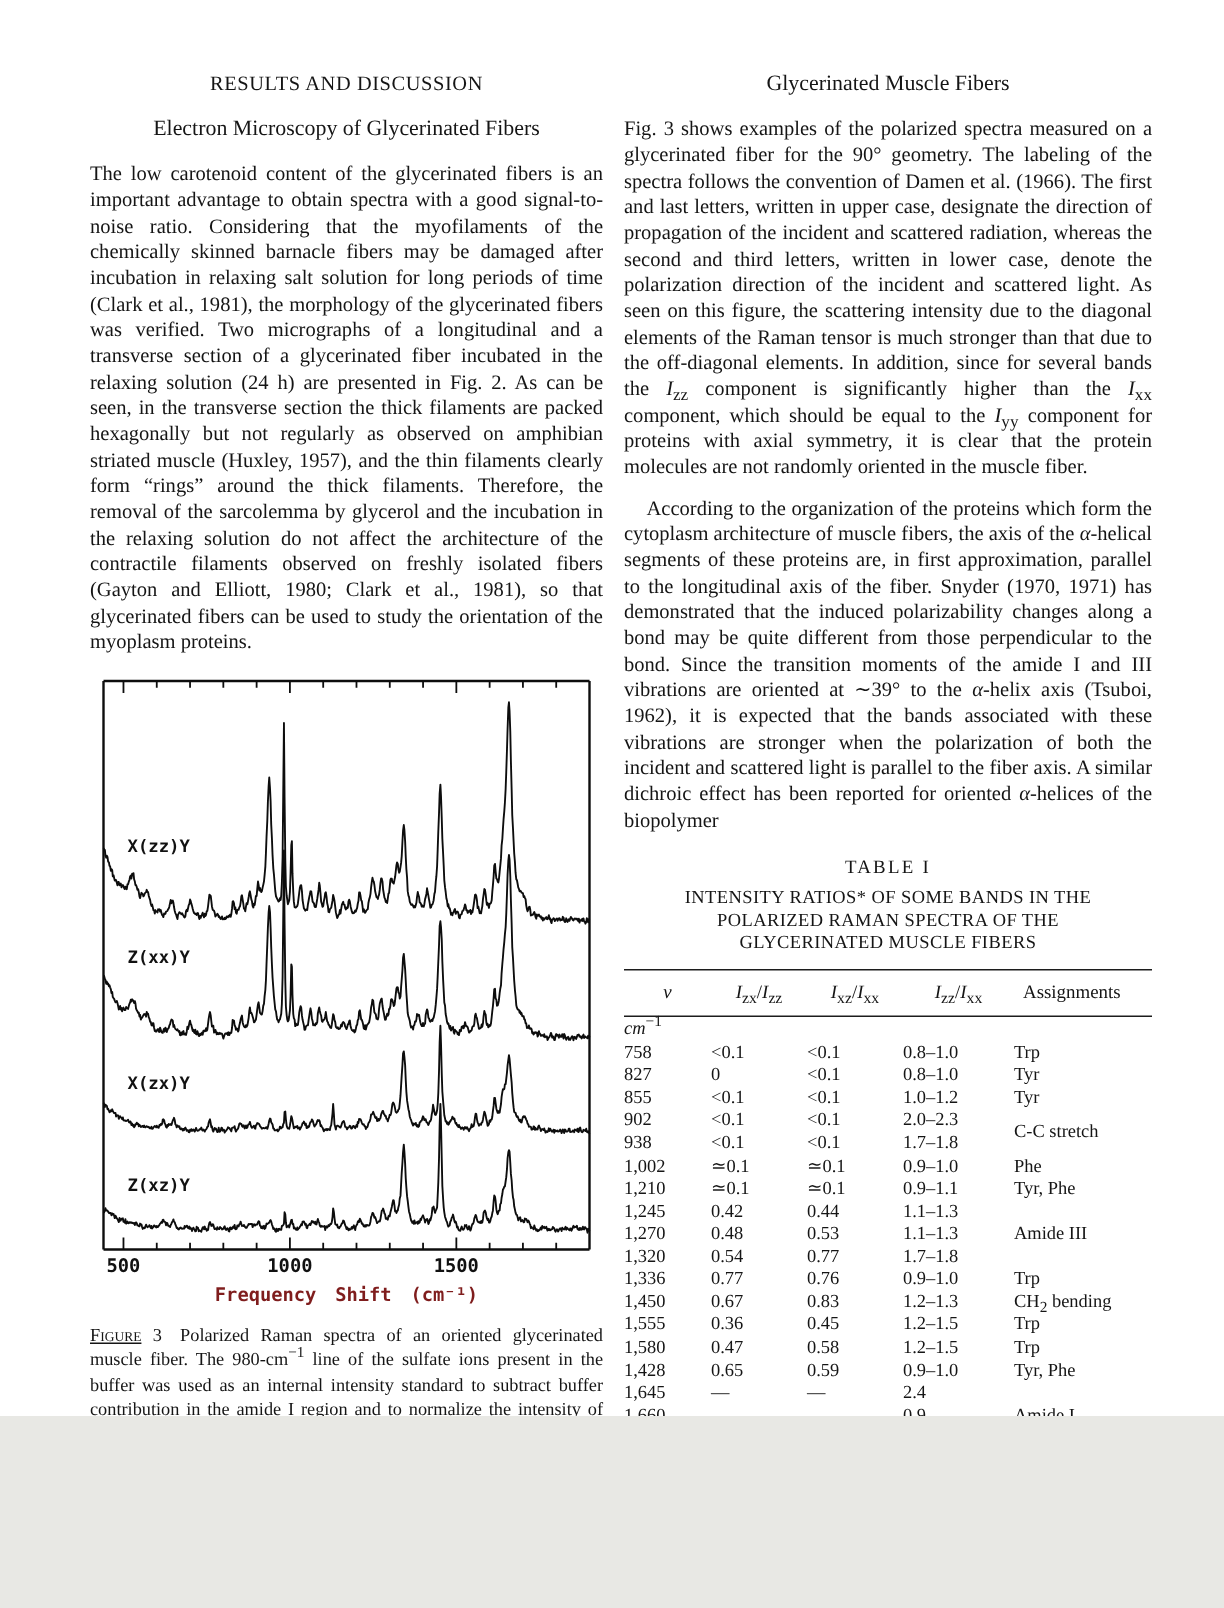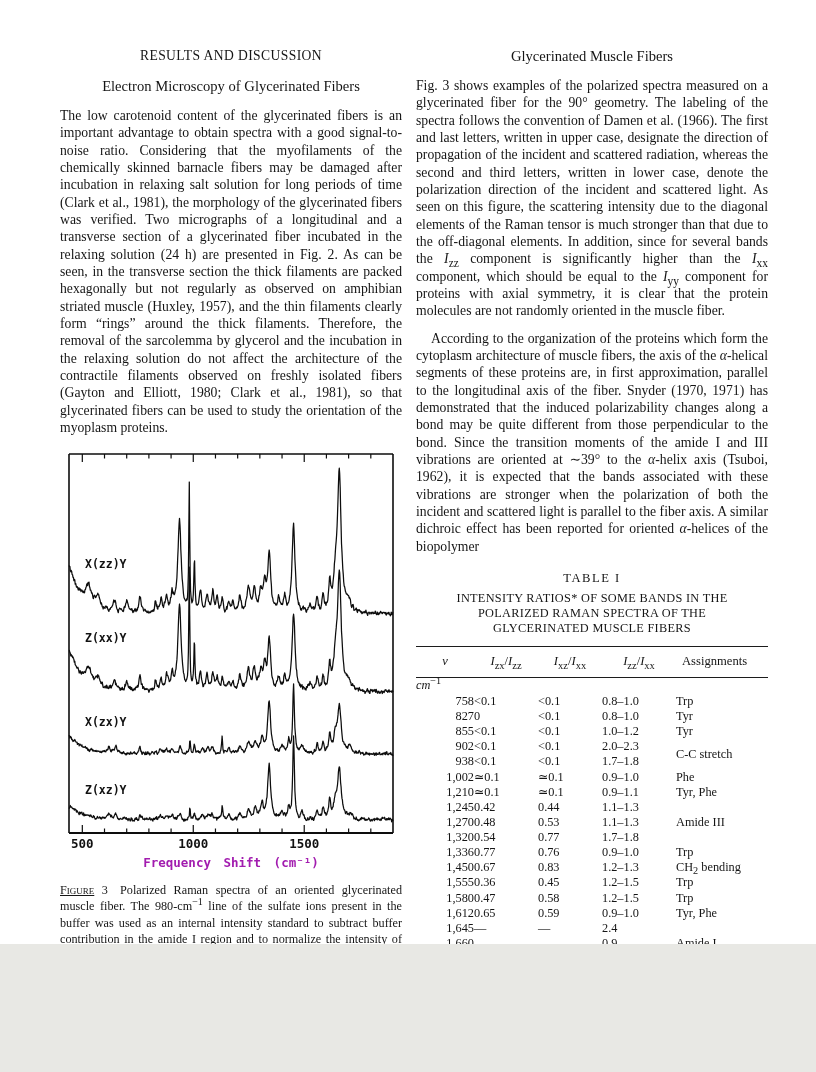--- a/index.html
+++ b/index.html
@@ -11,31 +11,31 @@
   .columns{display:flex;gap:14px;}
   .col-left{width:342px;flex:0 0 342px;}
   .col-right{width:352px;flex:0 0 352px;}
   .sec-head{font-size:13.6px;font-weight:normal;text-align:center;margin:2px 0 14px;letter-spacing:.4px;}
   .sub-head{font-size:14.6px;font-weight:normal;text-align:center;margin:10px 0 12px;}
   .body-par{font-size:13.7px;line-height:1.265;text-align:justify;margin:0 0 10px;}
   .body-par.indent{text-indent:15px;margin-top:0;}
   .figure-block{margin:16px 0 8px;}
   .fig-svg{display:block;margin:0 auto;}
   .axis-title{font-family:"DejaVu Sans Mono", monospace;font-weight:bold;font-size:12.5px;
-    text-align:center;word-spacing:5px;margin-top:1px;color:#a21caf;}
+    text-align:center;word-spacing:5px;margin-top:1px;color:#7f1d1d;}
   .caption{font-size:12.2px;line-height:1.33;text-align:justify;margin:12px 0 0;}
   .sc{font-variant:small-caps;text-decoration:underline;}
   .table-block{margin-top:16px;}
   .table-label{font-size:12.6px;text-align:center;letter-spacing:1.5px;margin:0 0 5px;}
   .table-title{font-size:12.3px;text-align:center;letter-spacing:.3px;line-height:1.22;margin:0 0 10px;}
   table.tbl{width:100%;border-collapse:collapse;font-size:12.3px;border-top:1.7px solid #1c1c1c;border-bottom:1.7px solid #1c1c1c;}
   table.tbl th{font-weight:normal;font-size:12.6px;border-bottom:1.2px solid #1c1c1c;padding:7px 0 8px;}
   table.tbl th.left, table.tbl td.left{text-align:left;}
   table.tbl td{padding:0;line-height:1.23;vertical-align:middle;}
-  td.num{text-align:right;padding-right:10px;margin-top:37px;}
+  td.num{padding-right:10px;margin-top:37px;}
   td.ctr{text-align:left;}
   td.unit{text-align:left;padding-top:5px;font-size:12.3px;}
   td.assign{text-align:left;padding-left:6px;}
   tr.first-data td{padding-top:1px;}
   tbody tr td{height:15.1px;}
   .footnote{font-size:11.9px;line-height:1.3;text-align:justify;margin:9px 0 0;}
   .page-footer{position:absolute;left:60px;right:50px;top:986px;display:flex;
     justify-content:space-between;align-items:baseline;font-size:12.6px;}
   .page-footer .authors{font-variant:small-caps;letter-spacing:.3px;}
   .page-footer .jtitle{font-style:italic;margin-left:10px;}
@@ -226,21 +226,21 @@
                 <td class="assign" rowspan="1">Trp</td>
               </tr>
               <tr>
                 <td class="num">1,580</td>
                 <td class="ctr">0.47</td>
                 <td class="ctr">0.58</td>
                 <td class="ctr">1.2–1.5</td>
                 <td class="assign" rowspan="1">Trp</td>
               </tr>
               <tr>
-                <td class="num">1,612</td>
+                <td class="num">1,428</td>
                 <td class="ctr">0.65</td>
                 <td class="ctr">0.59</td>
                 <td class="ctr">0.9–1.0</td>
                 <td class="assign" rowspan="1">Tyr, Phe</td>
               </tr>
               <tr>
                 <td class="num">1,645</td>
                 <td class="ctr">—</td>
                 <td class="ctr">—</td>
                 <td class="ctr">2.4</td>

